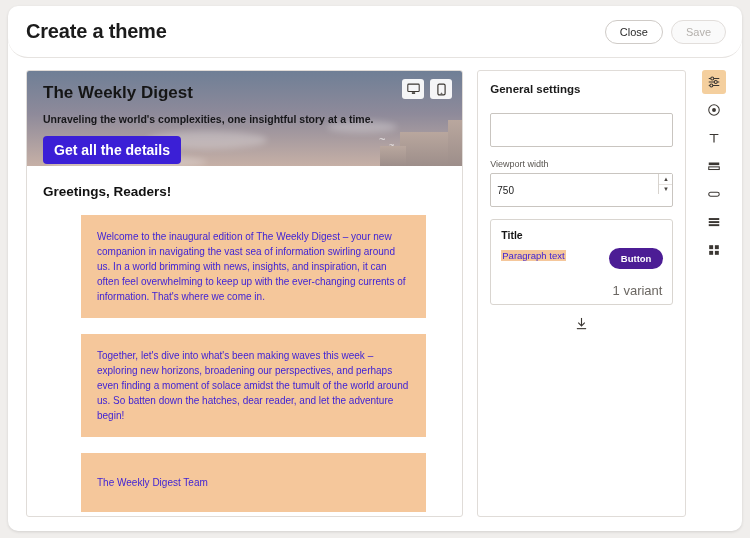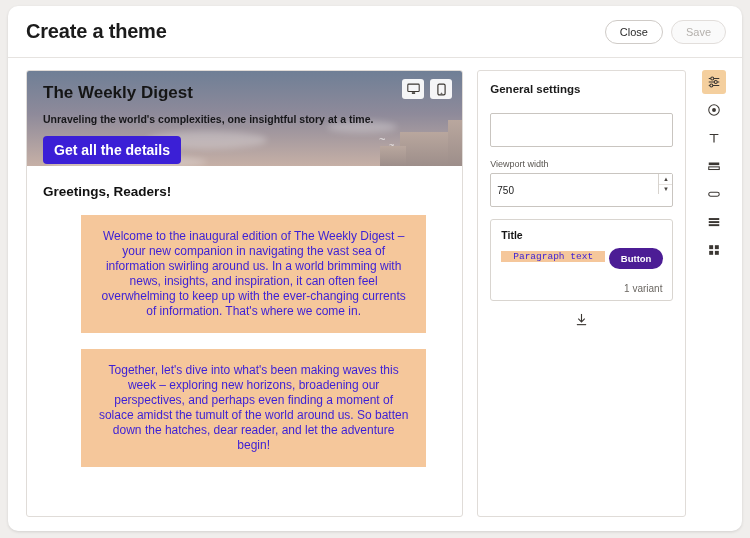--- a/index.html
+++ b/index.html
@@ -25,20 +25,21 @@
     overflow: hidden;
   }
   
   .header {
     position: relative;
     height: 52px;
     border-bottom: 1px solid #e6e3e0;
     display: flex;
     align-items: center;
     padding: 0 16px 0 18px;
+    border-radius: 20px;
   }
   .page-title {
     font-size: 20px;
     font-weight: bold;
     color: #1b1b1b;
     letter-spacing: -0.2px;
   }
   .header-actions {
     margin-left: auto;
     display: flex;
@@ -165,23 +166,23 @@
   .greeting {
     font-size: 13.5px;
     font-weight: bold;
     color: #111;
     padding: 18px 0 0 16px;
   }
   .para {
     margin: 16px 36px 0 54px;
     background: #f5c79b;
     color: #3b1fd6;
-    font-size: 12px;
+    font-size: 10px;
     line-height: 15px;
-    text-align: center;
+    text-align: left;
     padding: 14px 16px;
   }
   .para.short { padding: 22px 16px; }
   
   .settings {
     width: 212px;
     background: #ffffff;
     border: 1px solid #e0dcd8;
     border-radius: 3px;
     padding: 12px 12px 12px 12px;
@@ -244,38 +245,37 @@
     font-size: 10.5px;
     font-weight: bold;
     color: #151515;
     margin-bottom: 4px;
   }
   .variant-ptext {
     display: inline-block;
     font-size: 9.5px;
     color: #3b1fd6;
     background: #f5c79b;
-    padding: 0 12px;
-    font-family: Liberation Mono, monospace;
+    padding: 0 1px;
   }
   .variant-btn {
     position: absolute;
     right: 9px; top: 28px;
     background: #4c1d95;
     color: #fff;
     font-size: 9.5px;
     font-weight: bold;
     border-radius: 11px;
     padding: 5px 12px;
     border: none;
     cursor: pointer;
   }
   .variant-count {
     text-align: right;
-    font-size: 10px;
+    font-size: 13px;
     color: #6b6762;
     margin-top: 20px;
   }
   .download-row {
     display: flex;
     justify-content: center;
     margin-top: 12px;
   }
   .icon-btn {
     width: 18px; height: 18px;
@@ -354,20 +354,21 @@
             <div class="hero-title">The Weekly Digest</div>
             <div class="hero-sub">Unraveling the world's complexities, one insightful story at a time.</div>
             <button class="hero-cta">Get all the details</button>
           </div>
         </div>
 
         <div class="greeting">Greetings, Readers!</div>
 
         <div class="para">Welcome to the inaugural edition of The Weekly Digest – your new companion in navigating the vast sea of information swirling around us. In a world brimming with news, insights, and inspiration, it can often feel overwhelming to keep up with the ever-changing currents of information. That's where we come in.</div>
         <div class="para">Together, let's dive into what's been making waves this week – exploring new horizons, broadening our perspectives, and perhaps even finding a moment of solace amidst the tumult of the world around us. So batten down the hatches, dear reader, and let the adventure begin!</div>
+        <div class="para short">The Weekly Digest Team</div>
       </div>
 
       <div class="settings">
         <div class="settings-title">General settings</div>
 
         <div class="field">
           <input class="input" type="text" value="" style="">
         </div>
 
         <div class="field">

